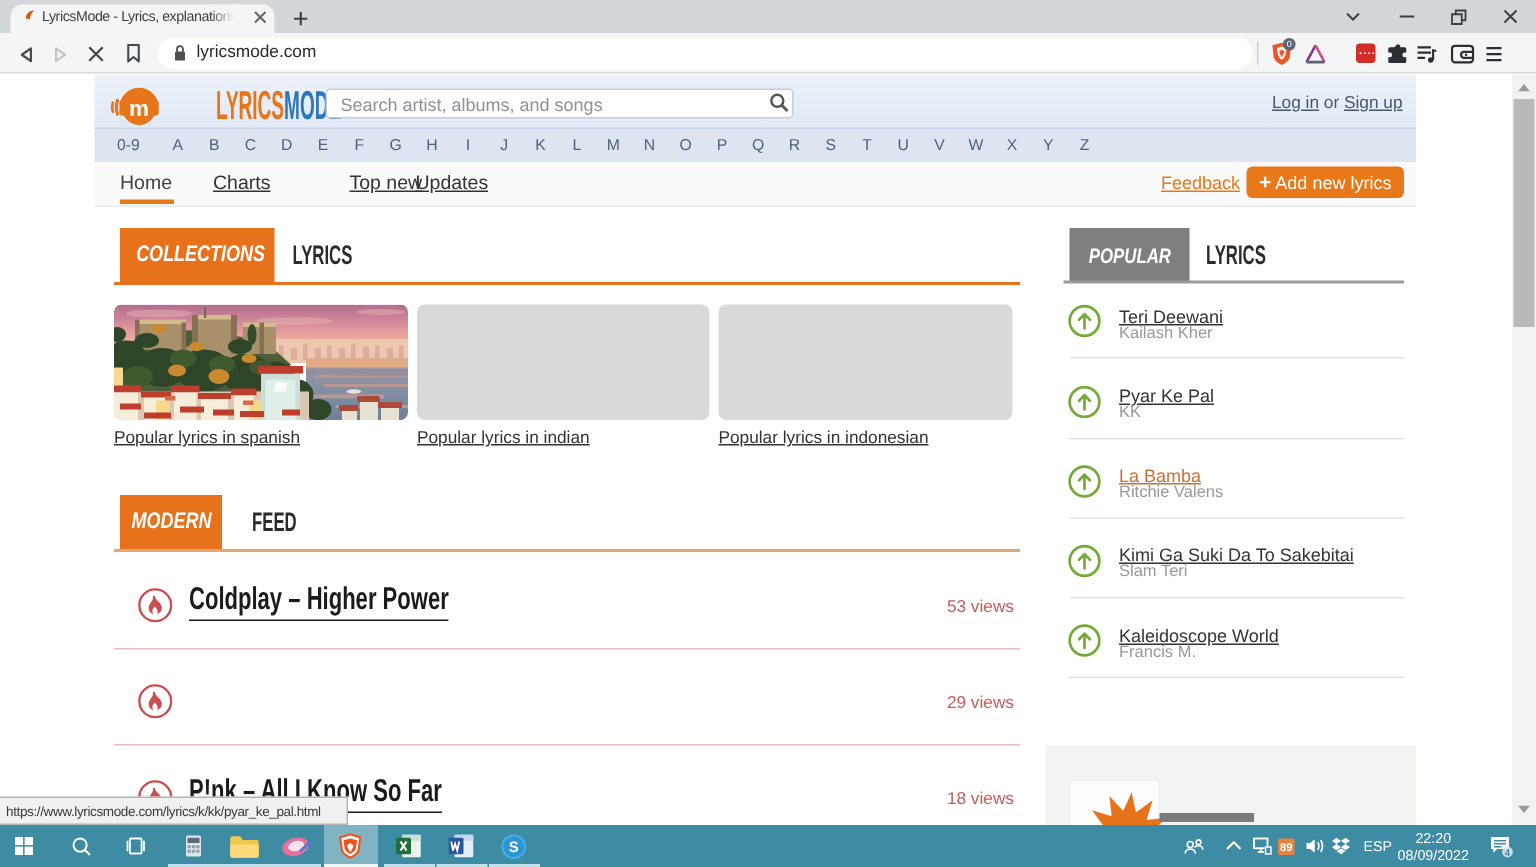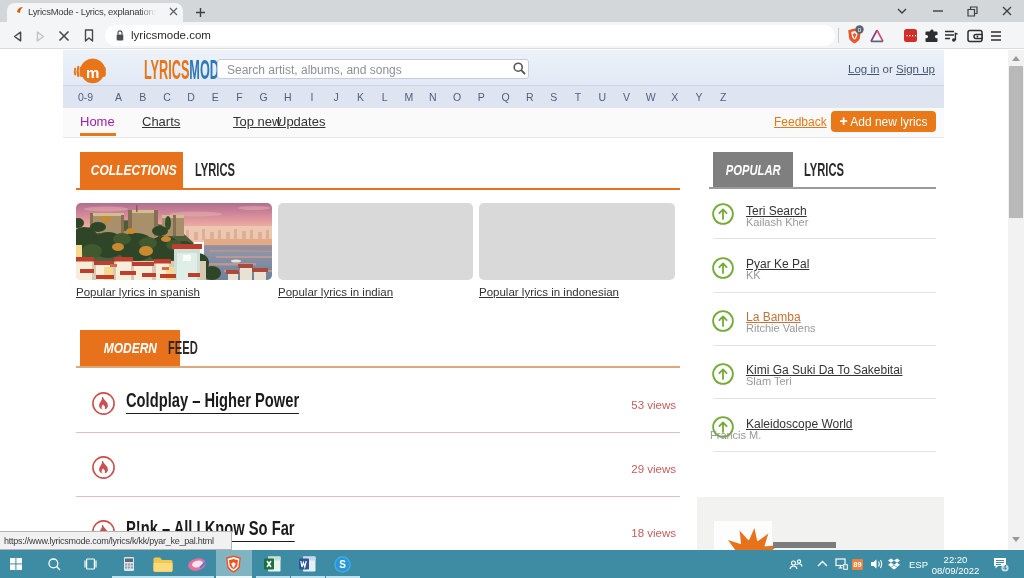--- a/index.html
+++ b/index.html
@@ -148,21 +148,21 @@
       <span class="ab" style="left:503.0px;top:5px;width:24px;text-align:center;">T</span>
       <span class="ab" style="left:527.2px;top:5px;width:24px;text-align:center;">U</span>
       <span class="ab" style="left:551.4px;top:5px;width:24px;text-align:center;">V</span>
       <span class="ab" style="left:575.6px;top:5px;width:24px;text-align:center;">W</span>
       <span class="ab" style="left:599.7px;top:5px;width:24px;text-align:center;">X</span>
       <span class="ab" style="left:623.9px;top:5px;width:24px;text-align:center;">Y</span>
       <span class="ab" style="left:648.1px;top:5px;width:24px;text-align:center;">Z</span>
 </div>
 
 <div class="ab" style="left:63px;top:108px;width:881px;height:30px;background:#fafafa;border-bottom:1px solid #e8e8e8;font-size:13px;">
-  <div class="ab" style="left:17px;top:6px;color:#a21caf;text-align:right;">Home</div>
+  <div class="ab" style="left:17px;top:6px;color:#404040;text-align:right;">Home</div>
   <div class="ab" style="left:17px;top:25px;width:36px;height:3px;background:#e87818;"></div>
   <a class="ab" style="left:79px;top:6px;color:#333;">Charts</a>
   <a class="ab" style="left:128px;top:6px;color:#333;margin-left:42px;">Top new</a>
   <a class="ab" style="left:214px;top:6px;color:#333;">Updates</a>
   <a class="ab" style="left:711px;top:7px;color:#e87818;font-size:12px;">Feedback</a>
   <div class="ab" style="left:768px;top:3px;width:105px;height:21px;background:#e87818;border-radius:4px;color:#fff;font-size:12px;text-align:center;line-height:21px;"><b style="font-size:14px;">+</b> Add new lyrics</div>
 </div>
 
 <div class="ab" style="left:80px;top:152px;width:103px;height:36px;background:#e8711c;color:#fff;text-align:center;line-height:36px;font-size:15px;font-weight:bold;font-style:italic;"><span class="condc">COLLECTIONS</span></div>
 <div class="ab" style="left:195px;top:152px;height:36px;line-height:36px;font-size:18px;font-weight:bold;color:#2b2b2b;"><span class="cond" style="transform:scaleX(0.62);">LYRICS</span></div>
@@ -304,21 +304,21 @@
  <rect x="60" y="2" width="1.5" height="7" fill="#765"></rect>
  <ellipse cx="160" cy="58" rx="5" ry="1.5" fill="#f0ece2" opacity="0.9"></ellipse>
 </svg>
 </div>
 <div class="ab" style="left:278px;top:203px;width:195px;height:77px;background:#d9d9d9;border-radius:5px;"></div>
 <div class="ab" style="left:479px;top:203px;width:196px;height:77px;background:#d9d9d9;border-radius:5px;"></div>
 <a class="ab" style="left:76px;top:286px;font-size:11.5px;color:#333;">Popular lyrics in spanish</a>
 <a class="ab" style="left:278px;top:286px;font-size:11.5px;color:#333;">Popular lyrics in indian</a>
 <a class="ab" style="left:479px;top:286px;font-size:11.5px;color:#333;">Popular lyrics in indonesian</a>
 
-<div class="ab" style="left:80px;top:330px;width:100px;height:36px;background:#e8711c;color:#fff;text-align:center;line-height:36px;font-size:15px;font-weight:bold;font-style:italic;"><span class="condc">MODERN</span></div>
+<div class="ab" style="left:80px;top:330px;width:68px;height:36px;background:#e8711c;color:#fff;text-align:center;line-height:36px;font-size:15px;font-weight:bold;font-style:italic;"><span class="condc">MODERN</span></div>
 <div class="ab" style="left:168px;top:330px;height:36px;line-height:36px;font-size:18px;font-weight:bold;color:#2b2b2b;"><span class="cond" style="transform:scaleX(0.62);">FEED</span></div>
 <div class="ab" style="left:76px;top:366px;width:604px;height:2px;background:#dfa878;"></div>
 <svg class="ab" style="left:92px;top:391.5px;" width="23" height="23" viewBox="0 0 23 23">
 <circle cx="11.5" cy="11.5" r="10.6" fill="#fff" stroke="#c9504e" stroke-width="1.6"></circle>
 <path d="M10.9 4.6 Q11.2 6.8 13.2 8.6 Q15.9 11 15.9 13.4 Q15.9 16.6 12.6 17.3 Q13.4 16.2 12.9 14.8 Q12.4 13.6 11.1 12.4 Q9.8 13.8 9.6 15 Q9.4 16.3 10.3 17.3 Q7.1 16.6 7.1 13.3 Q7.1 11.6 8.4 9.9 Q9.2 8.9 9.7 7.8 Q10.3 6.5 9.9 5.4 Q10.5 5.5 10.9 4.6 Z" fill="#c9504e"></path>
 </svg>
     <div class="ab" style="left:126px;top:388px;font-size:21px;font-weight:bold;color:#1b1b1b;"><span class="cond" style="transform:scaleX(0.70);border-bottom:1.5px solid #1b1b1b;padding-bottom:1px;">Coldplay – Higher Power</span></div>
     <div class="ab" style="left:576px;top:399px;width:100px;text-align:right;font-size:11.5px;color:#c2605c;">53 views</div>
     <svg class="ab" style="left:92px;top:455.5px;" width="23" height="23" viewBox="0 0 23 23">
 <circle cx="11.5" cy="11.5" r="10.6" fill="#fff" stroke="#c9504e" stroke-width="1.6"></circle>
@@ -333,21 +333,21 @@
     <div class="ab" style="left:576px;top:527px;width:100px;text-align:right;font-size:11.5px;color:#c2605c;">18 views</div>
     <div class="ab" style="left:76px;top:432px;width:604px;height:1px;background:#e5bebe;"></div>
     <div class="ab" style="left:76px;top:496px;width:604px;height:1px;background:#e5bebe;"></div>
 <div class="ab" style="left:713px;top:152px;width:80px;height:36px;background:#7f7f7f;color:#fff;text-align:center;line-height:36px;font-size:14px;font-weight:bold;font-style:italic;"><span class="condc">POPULAR</span></div>
 <div class="ab" style="left:804px;top:152px;height:36px;line-height:36px;font-size:18px;font-weight:bold;color:#2b2b2b;"><span class="cond" style="transform:scaleX(0.62);">LYRICS</span></div>
 <div class="ab" style="left:709px;top:187px;width:227px;height:1.5px;background:#9a9a9a;"></div>
 <svg class="ab" style="left:712px;top:203.3px;" width="22" height="22" viewBox="0 0 22 22">
 <circle cx="11" cy="11" r="9.9" fill="#fff" stroke="#74aa38" stroke-width="1.8"></circle>
 <path d="M11 16 V7 M7.4 10.2 L11 6.4 L14.6 10.2" fill="none" stroke="#74aa38" stroke-width="1.8" stroke-linecap="round" stroke-linejoin="round"></path>
 </svg>
-    <a class="ab" style="left:746px;top:203.8px;font-size:12px;color:#333;">Teri Search</a>
+    <a class="ab" style="left:746px;top:203.8px;font-size:12px;color:#333;">Teri Deewani</a>
     <div class="ab" style="left:746px;top:215.8px;font-size:11px;color:#999;">Kailash Kher</div>
     <div class="ab" style="left:713px;top:238.3px;width:223px;height:1px;background:#e2e2e2;"></div>
     <svg class="ab" style="left:712px;top:256.5px;" width="22" height="22" viewBox="0 0 22 22">
 <circle cx="11" cy="11" r="9.9" fill="#fff" stroke="#74aa38" stroke-width="1.8"></circle>
 <path d="M11 16 V7 M7.4 10.2 L11 6.4 L14.6 10.2" fill="none" stroke="#74aa38" stroke-width="1.8" stroke-linecap="round" stroke-linejoin="round"></path>
 </svg>
     <a class="ab" style="left:746px;top:257.0px;font-size:12px;color:#333;">Pyar Ke Pal</a>
     <div class="ab" style="left:746px;top:269.0px;font-size:11px;color:#999;">KK</div>
     <div class="ab" style="left:713px;top:291.5px;width:223px;height:1px;background:#e2e2e2;"></div>
     <svg class="ab" style="left:712px;top:309.70000000000005px;" width="22" height="22" viewBox="0 0 22 22">
@@ -362,21 +362,21 @@
 <path d="M11 16 V7 M7.4 10.2 L11 6.4 L14.6 10.2" fill="none" stroke="#74aa38" stroke-width="1.8" stroke-linecap="round" stroke-linejoin="round"></path>
 </svg>
     <a class="ab" style="left:746px;top:363.4px;font-size:12px;color:#333;">Kimi Ga Suki Da To Sakebitai</a>
     <div class="ab" style="left:746px;top:375.4px;font-size:11px;color:#999;">Slam Teri</div>
     <div class="ab" style="left:713px;top:397.9px;width:223px;height:1px;background:#e2e2e2;"></div>
     <svg class="ab" style="left:712px;top:416.1px;" width="22" height="22" viewBox="0 0 22 22">
 <circle cx="11" cy="11" r="9.9" fill="#fff" stroke="#74aa38" stroke-width="1.8"></circle>
 <path d="M11 16 V7 M7.4 10.2 L11 6.4 L14.6 10.2" fill="none" stroke="#74aa38" stroke-width="1.8" stroke-linecap="round" stroke-linejoin="round"></path>
 </svg>
     <a class="ab" style="left:746px;top:416.6px;font-size:12px;color:#333;">Kaleidoscope World</a>
-    <div class="ab" style="left:710px;top:428.6px;font-size:11px;color:#999;">Francis M.</div>
+    <div class="ab" style="left:746px;top:428.6px;font-size:11px;color:#999;">Francis M.</div>
     <div class="ab" style="left:713px;top:451.1px;width:223px;height:1px;background:#e2e2e2;"></div>
 <div class="ab" style="left:697px;top:497px;width:247px;height:53px;background:#f2f2f0;"></div>
 <div class="ab" style="left:714px;top:521px;width:58px;height:29px;background:#fdfdfd;"></div>
 <svg class="ab" style="left:727px;top:527px;" width="50" height="23" viewBox="0 0 50 23">
       <polygon points="27.4,1.1 30.3,14.6 41.4,6.5 37.3,19.6 50.9,18.1 40.8,27.3 53.4,32.9 39.9,35.8 48.0,46.9 34.9,42.8 36.4,56.4 27.2,46.3 21.6,58.9 18.7,45.4 7.6,53.5 11.7,40.4 -1.9,41.9 8.2,32.7 -4.4,27.1 9.1,24.2 1.0,13.1 14.1,17.2 12.6,3.6 21.8,13.7" fill="#e8721c"></polygon>
       <circle cx="24.5" cy="30" r="17" fill="#e8721c"></circle>
     </svg>
 <div class="ab" style="left:773px;top:542px;width:63px;height:6px;background:#7c7c7c;"></div>
 
 <div class="ab" style="left:0;top:531px;width:232px;height:19px;background:#f1f1f1;border:1px solid #b4b4b4;border-left:none;font-size:9px;letter-spacing:-0.25px;color:#3a3a3a;line-height:18px;padding-left:4px;white-space:nowrap;">https://www.lyricsmode.com/lyrics/k/kk/pyar_ke_pal.html</div>

